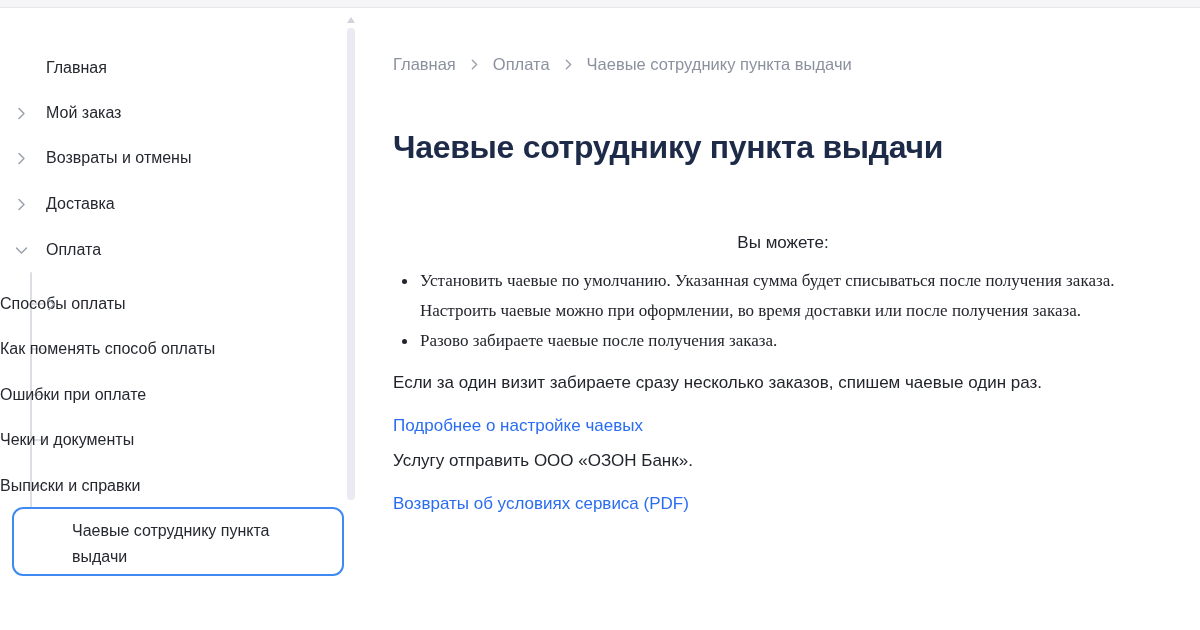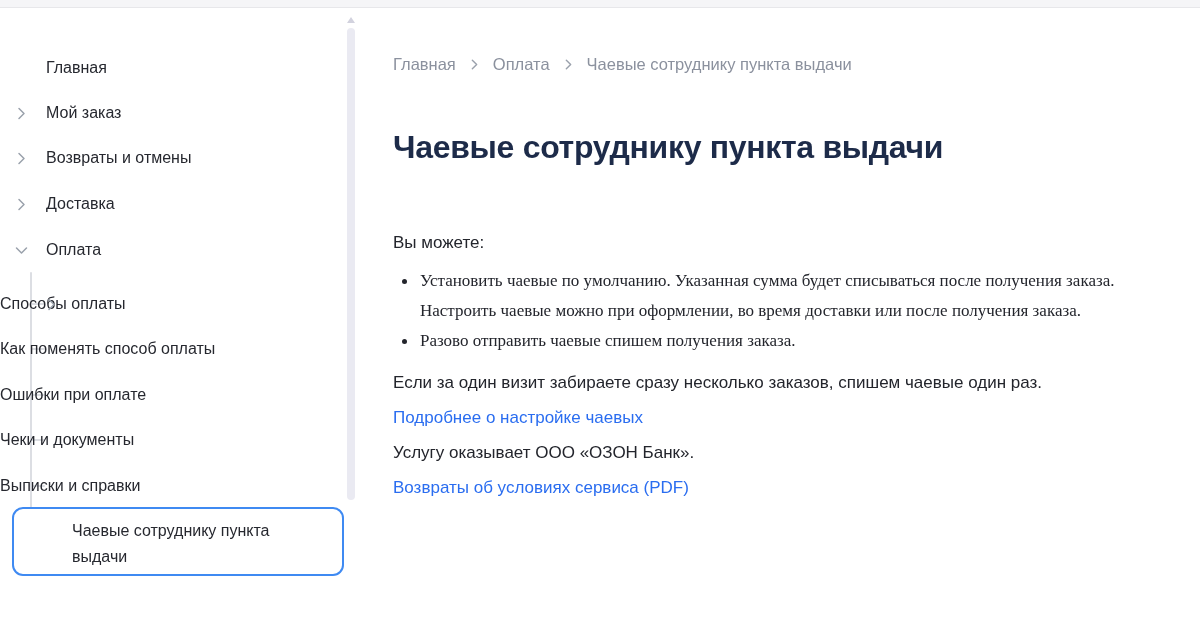--- a/index.html
+++ b/index.html
@@ -81,28 +81,28 @@
   .breadcrumb .bc-chev { width:13px; height:13px; color:#9aa1ac; }
   .breadcrumb .bc-chev svg { width:100%; height:100%; display:block; }
 
   h1.page-title {
     margin-top:53px; font-size:32px; line-height:38px; font-weight:bold;
     color:#1d2b49; letter-spacing:-0.3px;
   }
 
   .article { margin-top:62px; font-size:17px; line-height:30px; color:#23252c; }
   .article p { margin-top:12px; }
-  .article p.first { margin-top:4px; }
+  .article p.first { margin-top:4px;text-align:center; }
   .article ul { margin-top:8px; list-style:none;font-family:Liberation Serif, serif; }
   .article li { position:relative; padding-left:27px; }
   .article li::before {
     content:""; position:absolute; left:9px; top:13px;
     width:5px; height:5px; border-radius:50%; background:#23252c;
   }
-  .article .link { color:#2a6df0; cursor:pointer; margin-top:5px; }
+  .article .link { color:#2a6df0; cursor:pointer; margin-top:13px; }
   .article p.after-link { margin-top:5px; }
 </style>
 </head>
 <body>
 
 <div class="topbar"></div>
 
 <aside class="sidebar">
 
   <div class="tree-vline"></div>
@@ -205,26 +205,26 @@
     <span>Чаевые сотруднику пункта выдачи</span>
   </nav>
 
   <h1 class="page-title">Чаевые сотруднику пункта выдачи</h1>
 
   <div class="article">
     <p class="first">Вы можете:</p>
 
     <ul>
       <li>Установить чаевые по умолчанию. Указанная сумма будет списываться после получения заказа. Настроить чаевые можно при оформлении, во время доставки или после получения заказа.</li>
-      <li>Разово отправить чаевые спишем получения заказа.</li>
+      <li>Разово забираете чаевые после получения заказа.</li>
     </ul>
 
     <p>Если за один визит забираете сразу несколько заказов, спишем чаевые один раз.</p>
 
 
     <p class="link">Подробнее о настройке чаевых</p>
 
-    <p class="after-link">Услугу оказывает ООО «ОЗОН Банк».</p>
+    <p class="after-link">Услугу отправить ООО «ОЗОН Банк».</p>
 
     <p class="link">Возвраты об условиях сервиса (PDF)</p>
   </div>
 
 </main>
 
 </body></html>

